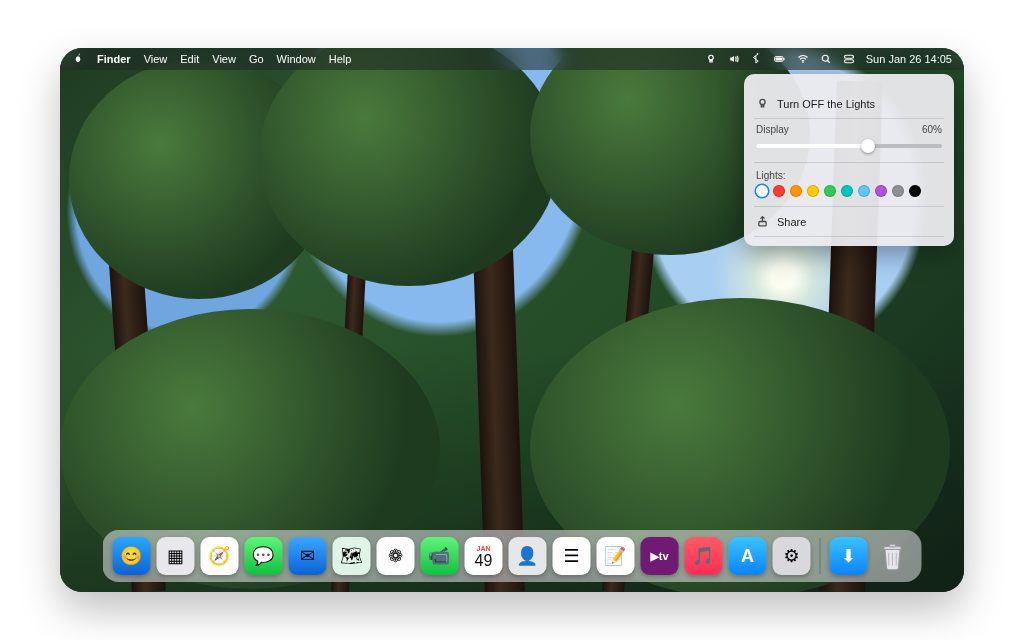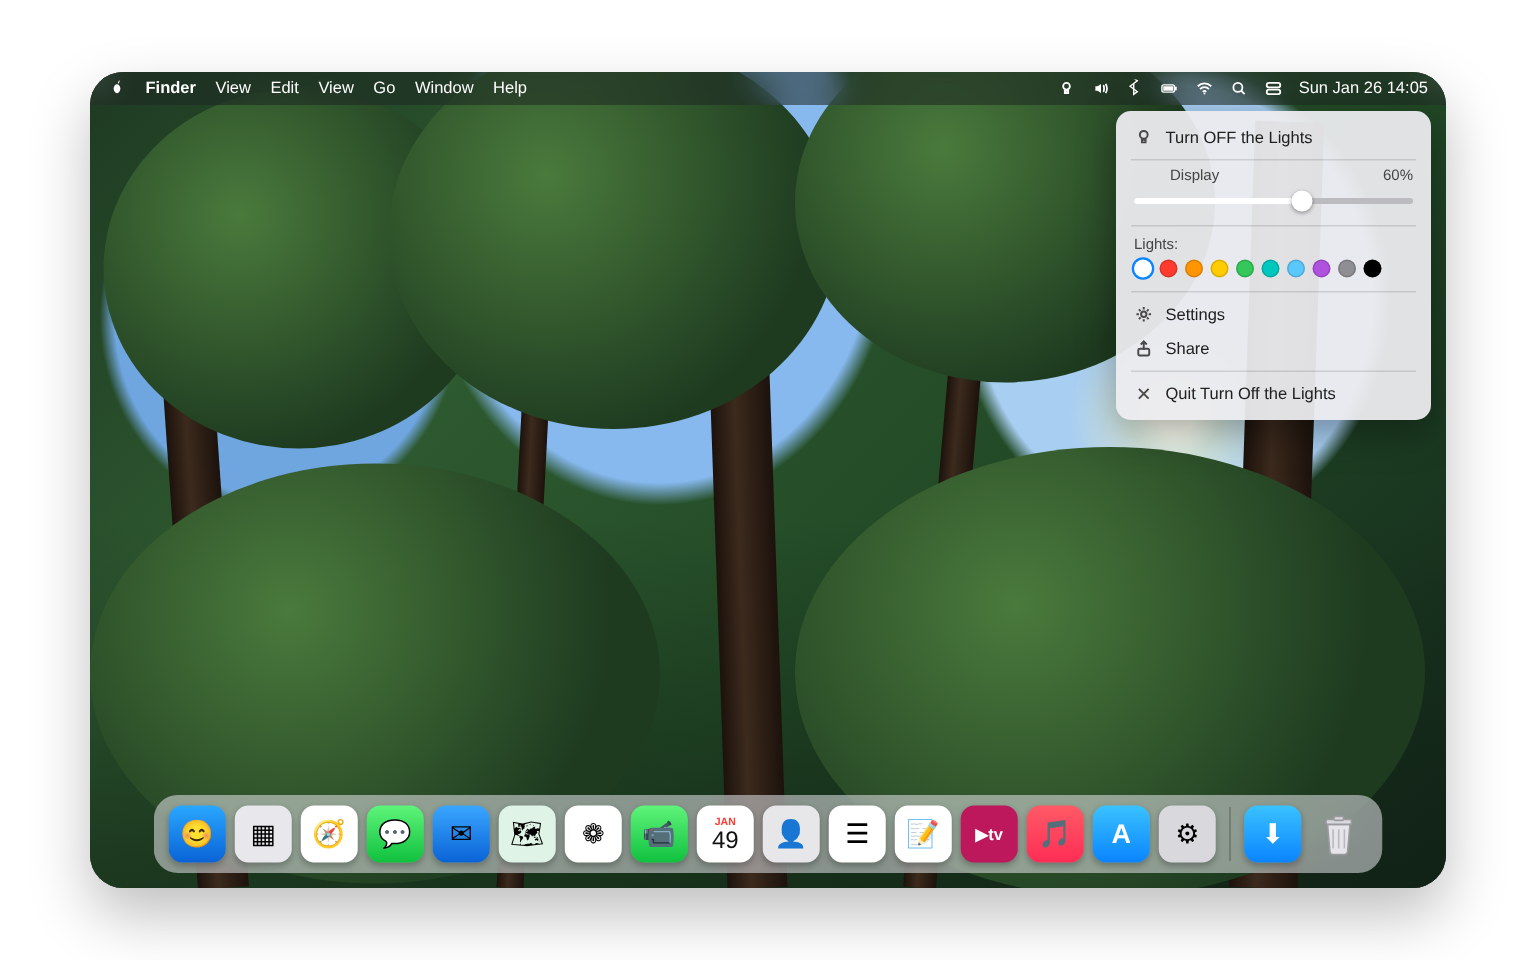--- a/index.html
+++ b/index.html
@@ -74,26 +74,26 @@
     box-shadow: 0 8px 26px rgba(0,0,0,0.35);
     font-size:11px; color:#202020;
     padding:6px 0;
     z-index:6;
   }
   .panel .row {
     display:flex; align-items:center; gap:8px;
     padding:5px 12px;
     cursor:default;
   }
-  .panel .row.head { font-weight:500; }
+  .panel .row.head { font-weight:500;margin-top:12px; }
   .panel .sep { height:1px; background:rgba(0,0,0,0.12); margin:3px 10px; }
   .panel .icon { width:13px; height:13px; flex:0 0 13px; display:flex; align-items:center; justify-content:center; }
   .panel svg { width:13px; height:13px; stroke:#4a4a4a; fill:none; stroke-width:1.6; }
   .slider-wrap { padding:2px 12px 6px; }
-  .slider-head { display:flex; justify-content:space-between; font-size:10px; color:#444; margin-bottom:4px;margin-left:24px;}
+  .slider-head { display:flex; justify-content:space-between; font-size:10px; color:#444; margin-bottom:4px;}
   .slider {
     position:relative; height:14px;
   }
   .track {
     position:absolute; left:0; right:0; top:50%; transform:translateY(-50%);
     height:4px; border-radius:2px;
     background:#bcbcc0;
   }
   .track-fill {
     position:absolute; left:0; top:50%; transform:translateY(-50%);
@@ -247,63 +247,46 @@
           <div class="swatch" style="background: rgb(90, 200, 250);"></div>
           <div class="swatch" style="background: rgb(175, 82, 222);"></div>
           <div class="swatch" style="background: rgb(142, 142, 147);"></div>
           <div class="swatch" style="background: rgb(0, 0, 0);"></div>
         </div>
     </div>
     <div class="sep"></div>
     <div class="row">
       <span class="icon">
           <svg viewBox="0 0 16 16">
-            <circle cx="8" cy="8" r="2.2"></circle>
-            <path d="M8 2v2M8 12v2M2 8h2M12 8h2M4 4l1.4 1.4M10.6 10.6L12 12M12 4l-1.4 1.4M4 12l1.4-1.4"></path>
-          </svg>
-        </span>
-      <span>Settings</span>
-    </div>
-    <div class="row">
-      <span class="icon">
-          <svg viewBox="0 0 16 16">
             <path d="M8 2v7M5.5 4.5L8 2l2.5 2.5"></path>
             <rect x="3.5" y="8" width="9" height="5.5" rx="1.3"></rect>
           </svg>
         </span>
       <span>Share</span>
     </div>
     <div class="sep"></div>
-    <div class="row">
-      <span class="icon">
-          <svg viewBox="0 0 16 16">
-            <path d="M4 4l8 8M12 4l-8 8"></path>
-          </svg>
-        </span>
-      <span>Quit Turn Off the Lights</span>
-    </div>
   </div>
 
   <div class="dock" id="dock">
       <div class="app-icon" style="background: linear-gradient(rgb(42, 167, 255), rgb(10, 99, 214));">😊</div>
       <div class="app-icon" style="background: rgb(232, 232, 236);">▦</div>
       <div class="app-icon" style="background: rgb(255, 255, 255);">🧭</div>
       <div class="app-icon" style="background: linear-gradient(rgb(94, 244, 122), rgb(16, 193, 62));">💬</div>
       <div class="app-icon" style="background: linear-gradient(rgb(58, 166, 255), rgb(10, 99, 214));">✉︎</div>
       <div class="app-icon" style="background: rgb(223, 244, 230);">🗺</div>
       <div class="app-icon" style="background: rgb(255, 255, 255);">❁</div>
       <div class="app-icon" style="background: linear-gradient(rgb(94, 244, 122), rgb(16, 193, 62));">📹</div>
       <div class="app-icon" style="background: rgb(255, 255, 255); flex-direction: column; display: flex;">
         <div style="font-size:7px;color:#ff3b30;font-weight:600;margin-top:2px">JAN</div>
         <div style="font-size:16px;font-weight:400;color:#111">49</div>
       </div>
       <div class="app-icon" style="background: rgb(231, 231, 234);">👤</div>
       <div class="app-icon" style="background: rgb(255, 255, 255);">☰</div>
       <div class="app-icon" style="background: rgb(255, 255, 255);">📝</div>
-      <div class="app-icon" style="background: #be185d;">
+      <div class="app-icon" style="background: #701a75;">
         <span style="color:#fff;font-size:11px;font-weight:600">▶tv</span>
       </div>
       <div class="app-icon" style="background: linear-gradient(rgb(255, 90, 102), rgb(255, 45, 85));">🎵</div>
       <div class="app-icon" style="background: linear-gradient(rgb(58, 194, 255), rgb(10, 132, 255));">
         <span style="color:#fff;font-weight:700">A</span>
       </div>
       <div class="app-icon" style="background: rgb(217, 217, 221);">⚙︎</div>
       <div class="divider"></div>
       <div class="app-icon" style="background: linear-gradient(rgb(58, 194, 255), rgb(10, 132, 255)); color: rgb(255, 255, 255);">⬇︎</div>
       <div class="trash">

